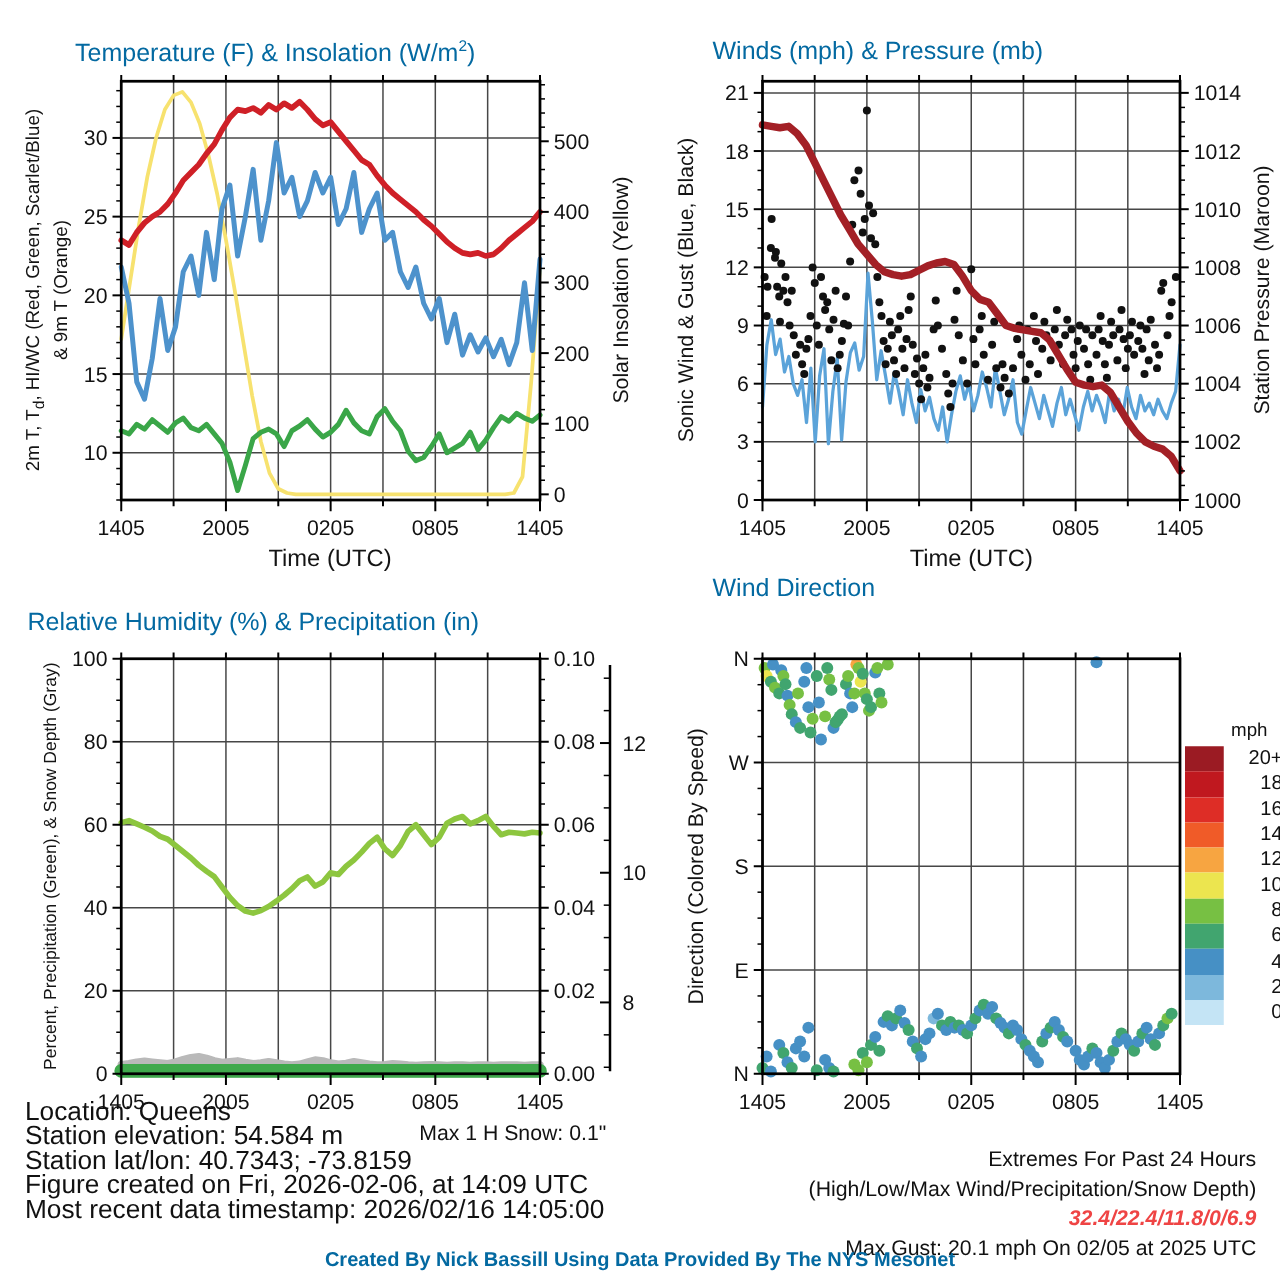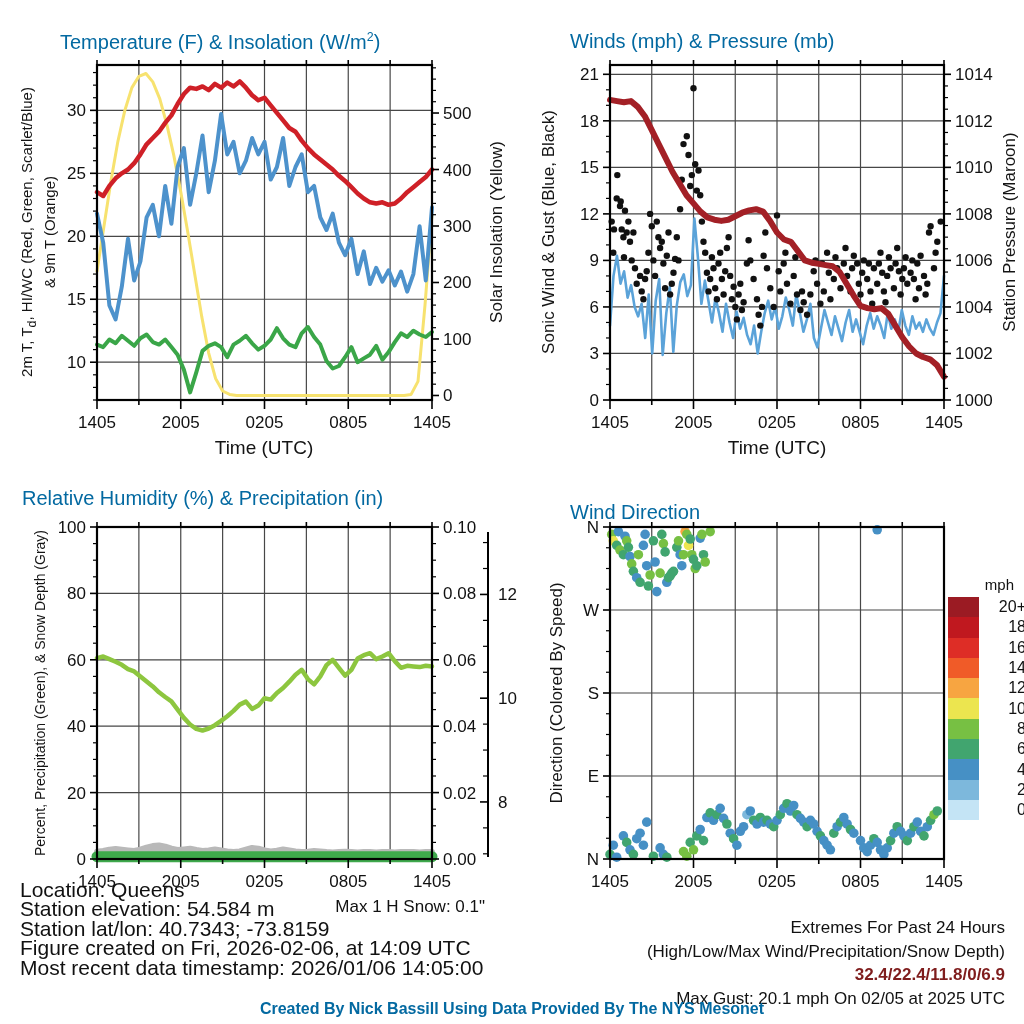--- a/index.html
+++ b/index.html
@@ -13,21 +13,21 @@
   .vlabel .inner div{line-height:17px;}
   .xlabel{position:absolute;font-size:19px;text-align:center;white-space:nowrap;color:#141414;}
   .legend{position:absolute;left:948px;top:576px;font-size:15px;}
   .legend-title{text-align:right;width:66px;margin-bottom:4px;}
   .legend-row{display:flex;align-items:center;height:20.3px;gap:12px;}
   .legend-swatch{width:31px;height:20.3px;flex:0 0 31px;}
   .legend-label{width:35px;text-align:right;font-size:16px;}
   .footer-left{position:absolute;left:20px;top:880px;font-size:21px;line-height:19.4px;}
   .snow-caption{position:absolute;left:255px;top:897px;width:230px;text-align:right;font-size:17px;}
   .footer-right{position:absolute;right:19px;top:916px;font-size:17px;line-height:23.6px;text-align:right;}
-  .extremes-values{color:#7f1d1d;font-weight:bold;}
+  .extremes-values{color:#ef4444;font-weight:bold;font-style:italic;}
   .credit{position:absolute;left:0;top:1000px;width:1024px;text-align:center;font-size:16px;color:#0369a1;font-weight:bold;}
 </style>
 </head>
 <body>
 
 <div id="canvas">
 
   <svg id="plots" width="1024" height="1024">
       <g>
         <line x1="97" y1="65" x2="97" y2="400" stroke="#474747" stroke-width="1.2"></line>
@@ -764,21 +764,21 @@
         <line x1="610" y1="589.25" x2="606" y2="589.25" stroke="#000000" stroke-width="1.2"></line>
         <line x1="610" y1="568.5" x2="606" y2="568.5" stroke="#000000" stroke-width="1.2"></line>
         <line x1="610" y1="547.75" x2="606" y2="547.75" stroke="#000000" stroke-width="1.2"></line>
       </g>
     </svg>
 
   
   <div class="ctitle" style="left:60px;top:30px;width:420px;"><span>Temperature (F) &amp; Insolation (W/m</span><sup>2</sup><span>)</span></div>
   <div class="ctitle" style="left:570px;top:30px;width:412px;">Winds (mph) &amp; Pressure (mb)</div>
   <div class="ctitle" style="left:22px;top:487px;width:480px;">Relative Humidity (%) &amp; Precipitation (in)</div>
-  <div class="ctitle" style="left:570px;top:501px;width:412px;">Wind Direction</div>
+  <div class="ctitle" style="left:570px;top:460px;width:412px;">Wind Direction</div>
 
   
   <div class="vlabel" style="left:38px;top:232px;">
     <div class="inner">
       <div><span>2m T, T</span><sub>d</sub><span>, HI/WC (Red, Green, Scarlet/Blue)</span></div>
       <div>&amp; 9m T (Orange)</div>
     </div>
   </div>
   <div class="vlabel" style="left:497px;top:232px;font-size:17px;"><div class="inner">Solar Insolation (Yellow)</div></div>
   <div class="vlabel" style="left:549px;top:232px;font-size:17px;"><div class="inner">Sonic Wind &amp; Gust (Blue, Black)</div></div>
@@ -840,21 +840,21 @@
         </div>
       </div>
   </div>
 
   
   <div class="footer-left">
     <div>Location: Queens</div>
     <div>Station elevation: 54.584 m</div>
     <div>Station lat/lon: 40.7343; -73.8159</div>
     <div>Figure created on Fri, 2026-02-06, at 14:09 UTC</div>
-    <div>Most recent data timestamp: 2026/01/06 14:05:00</div>
+    <div>Most recent data timestamp: 2026/02/16 14:05:00</div>
   </div>
   <div class="snow-caption">Max 1 H Snow: 0.1"</div>
   <div class="footer-right">
     <div>Extremes For Past 24 Hours</div>
     <div>(High/Low/Max Wind/Precipitation/Snow Depth)</div>
     <div class="extremes-values">32.4/22.4/11.8/0/6.9</div>
     <div>Max Gust: 20.1 mph On 02/05 at 2025 UTC</div>
   </div>
   <div class="credit">Created By Nick Bassill Using Data Provided By The NYS Mesonet</div>
 </div>

